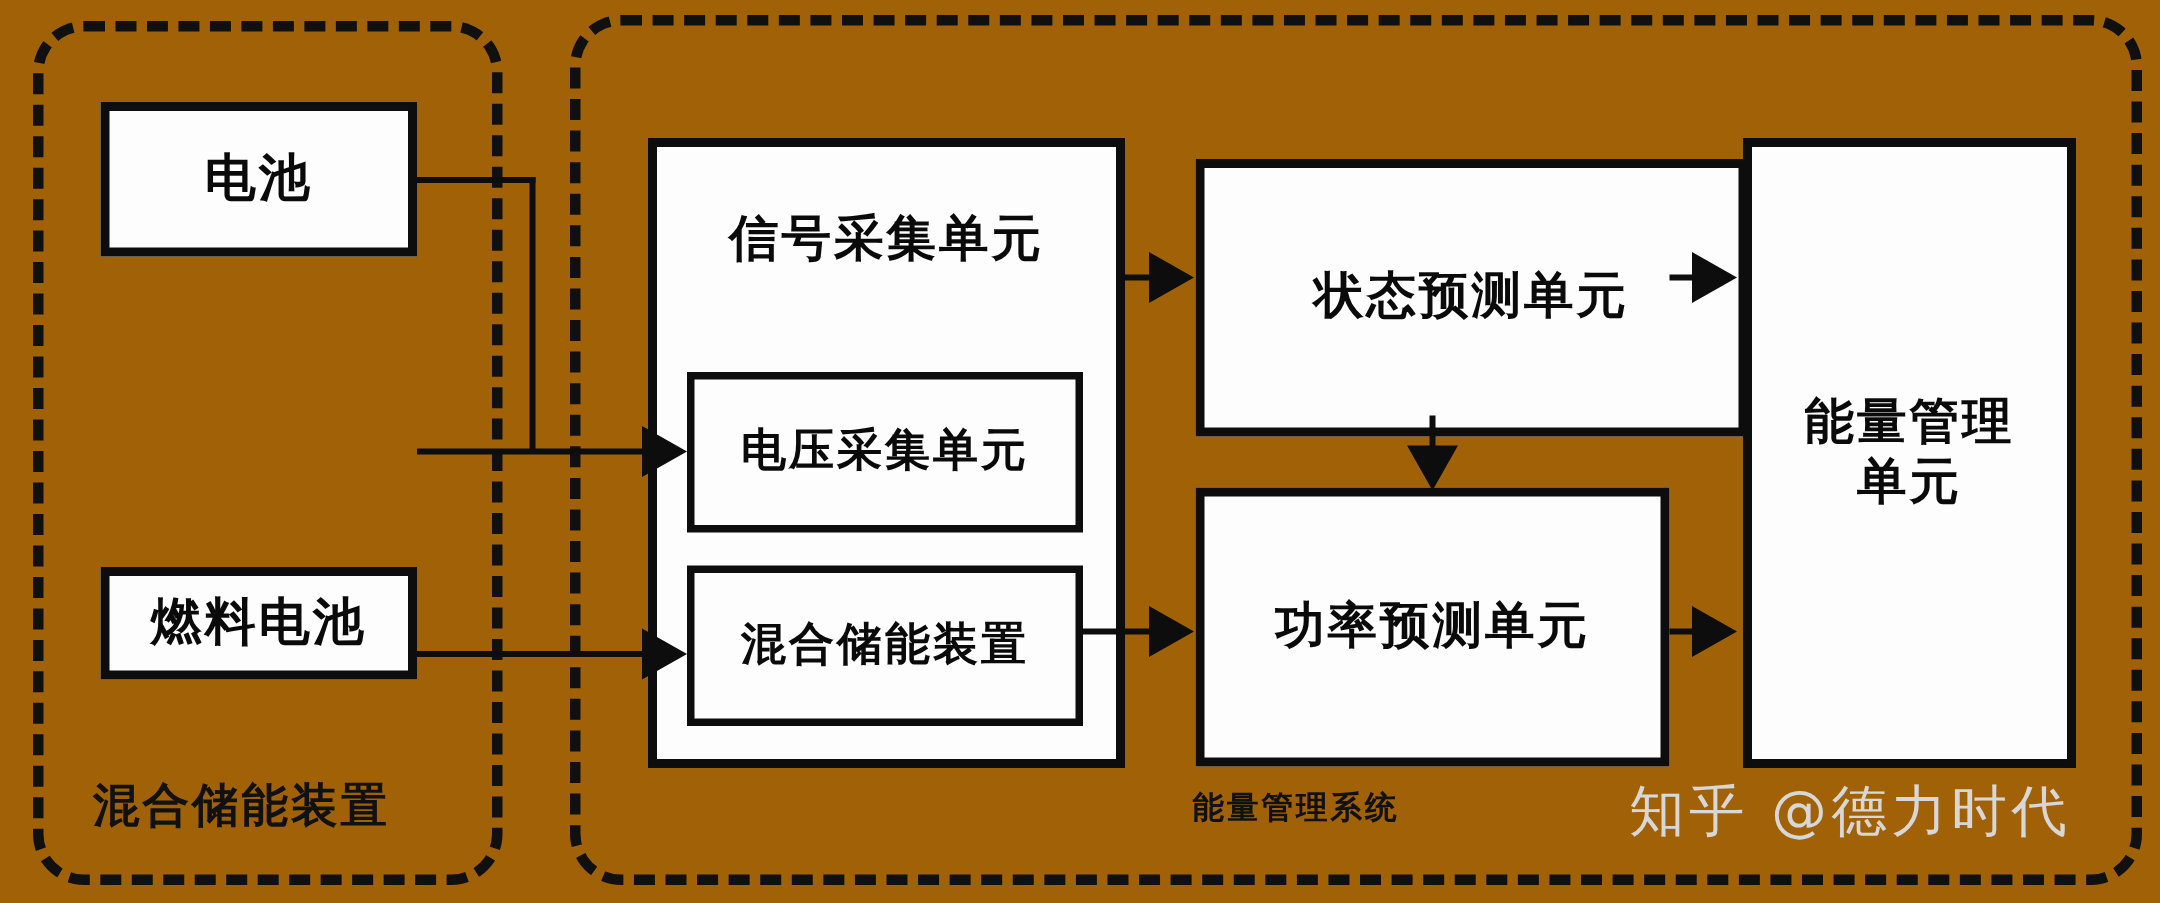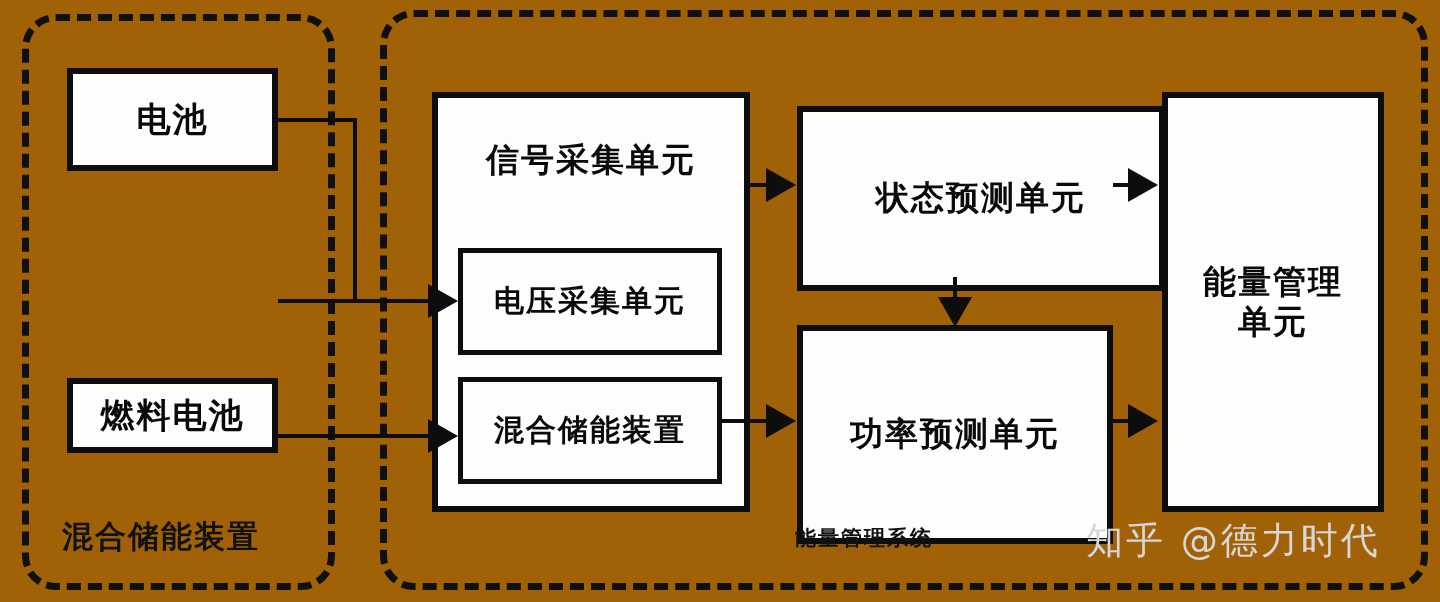--- a/index.html
+++ b/index.html
@@ -126,21 +126,21 @@
   </div>
 
   <div class="box" style="left:458px; top:377px; width:264px; height:107px; font-size:30px;">
     <span class="box-text">混合储能装置</span>
   </div>
 
   <div class="box thick" style="left:797px; top:92px; width:368px; height:185px; font-size:33px;margin-top:14px;">
     <span class="box-text">状态预测单元</span>
   </div>
 
-  <div class="box thick" style="left:797px; top:325px; width:316px; height:219px; font-size:33px;">
+  <div class="box thick" style="left:797px; top:325px; width:316px; height:186px; font-size:33px;">
     <span class="box-text">功率预测单元</span>
   </div>
 
   <div class="box thick" style="left:1162px; top:92px; width:222px; height:420px; font-size:33px;">
     <span class="box-text" style="display:inline-block; max-width:170px;">能量管理单元</span>
   </div>
 
   <div class="group-label" style="left:795px; top:524px; font-size:21px;">能量管理系统</div>
 
   <div class="hline" style="left:278px; top:118px; width:79px;"></div>

